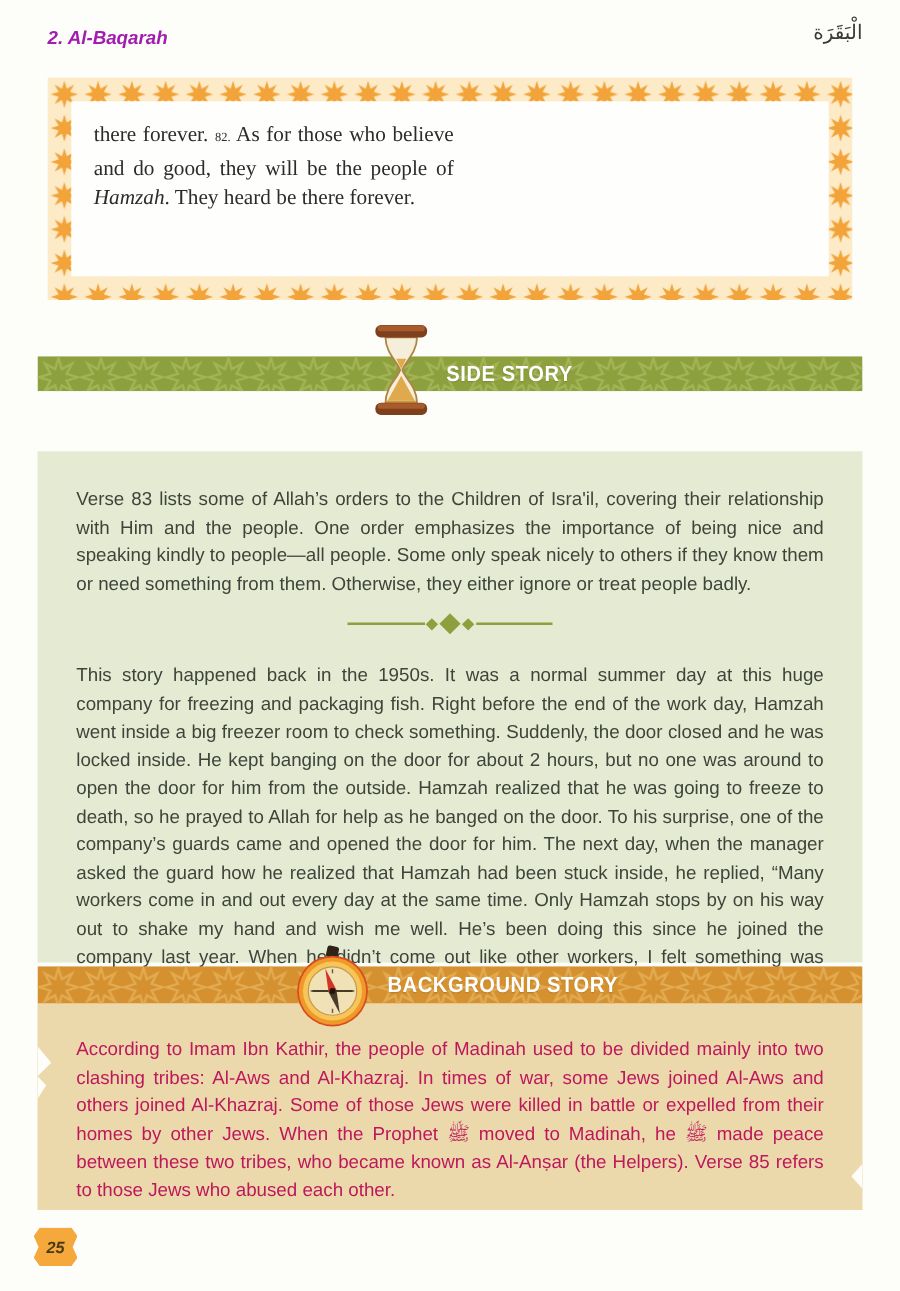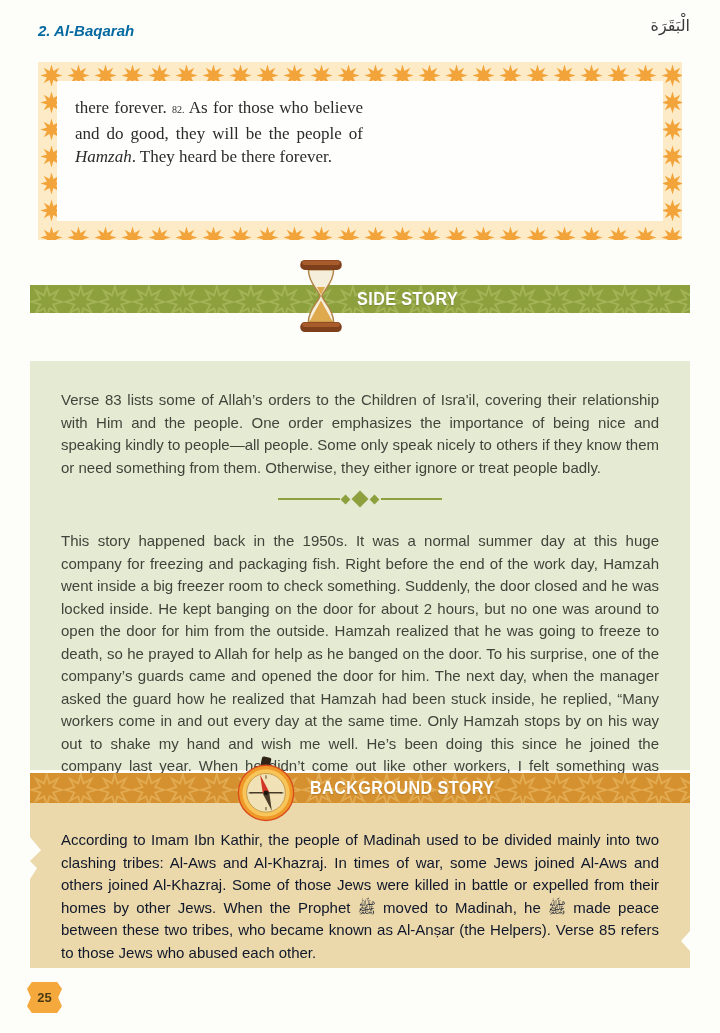--- a/index.html
+++ b/index.html
@@ -5,21 +5,21 @@
   * { margin:0; padding:0; box-sizing:border-box; }
   body { background:#e8e8e8; font-family:"Liberation Sans", sans-serif; }
   .page {
     position:relative; width:720px; height:1033px; margin:0 auto;
     background:#fdfdfa; overflow:hidden;
   }
 
   
   .chapter-title {
     position:absolute; left:38px; top:22px;
-    font-style:italic; font-weight:bold; font-size:15px; color:#0369a1;
+    font-style:italic; font-weight:bold; font-size:15px; color:#a21caf;
   }
   .chapter-title-ar {
     position:absolute; right:30px; top:16px;
     font-family:"DejaVu Sans", sans-serif; font-size:16px; color:#3a3a3a;
     direction:rtl;
   }
 
   
   .quran-box {
     position:absolute; left:38px; top:62px; width:644px; height:178px;
@@ -68,21 +68,21 @@
   .story-content {
     position:relative; width:660px;
     padding:28px 31px 0 31px;
   }
   .side-story .story-content { background:#e5ebd3; height:409px;margin-top:48px; }
   .background-story .story-content { background:#ecd9ab; height:165px; padding-top:26px; }
 
   .story-par {
     font-size:15px; line-height:22.5px; text-align:justify; color:#3e443a;
   }
-  .background-story .story-par { color:#0f172a; }
+  .background-story .story-par { color:#be185d; }
 
   
   .tear { position:absolute; background:#fdfdfa; }
   .tear-1 { left:0; top:34px;  width:11px; height:24px; clip-path:polygon(0 0, 100% 55%, 0 100%); }
   .tear-2 { left:0; top:58px;  width:7px;  height:18px; clip-path:polygon(0 0, 100% 40%, 0 100%); }
   .tear-3 { right:0; top:128px; width:9px; height:20px; clip-path:polygon(100% 0, 0 50%, 100% 100%); }
 
   
   .divider {
     margin:13px auto 24px auto; width:164px; height:14px;
@@ -92,21 +92,21 @@
   .divider .dia { background:#8da03e; transform:rotate(45deg); margin:0 2.5px; }
   .divider .dia.small { width:7px; height:7px; }
   .divider .dia.big { width:12px; height:12px; }
 
   
   .page-badge {
     position:absolute; left:27px; top:982px; width:35px; height:31px;
     background:#f5a93d;
     clip-path:polygon(14% 0, 86% 0, 100% 22%, 89% 50%, 100% 78%, 86% 100%, 14% 100%, 0 78%, 11% 50%, 0 22%);
     display:flex; align-items:center; justify-content:center;
-    font-size:13px; font-weight:bold; color:#4c3a12;
+    font-size:13px; font-weight:bold; color:#4c3a12;font-style:italic;
   }
 </style>
 </head>
 <body>
 
 <div class="page">
 
   <div class="chapter-title">2. Al-Baqarah</div>
   <div class="chapter-title-ar">الْبَقَرَة</div>
 

